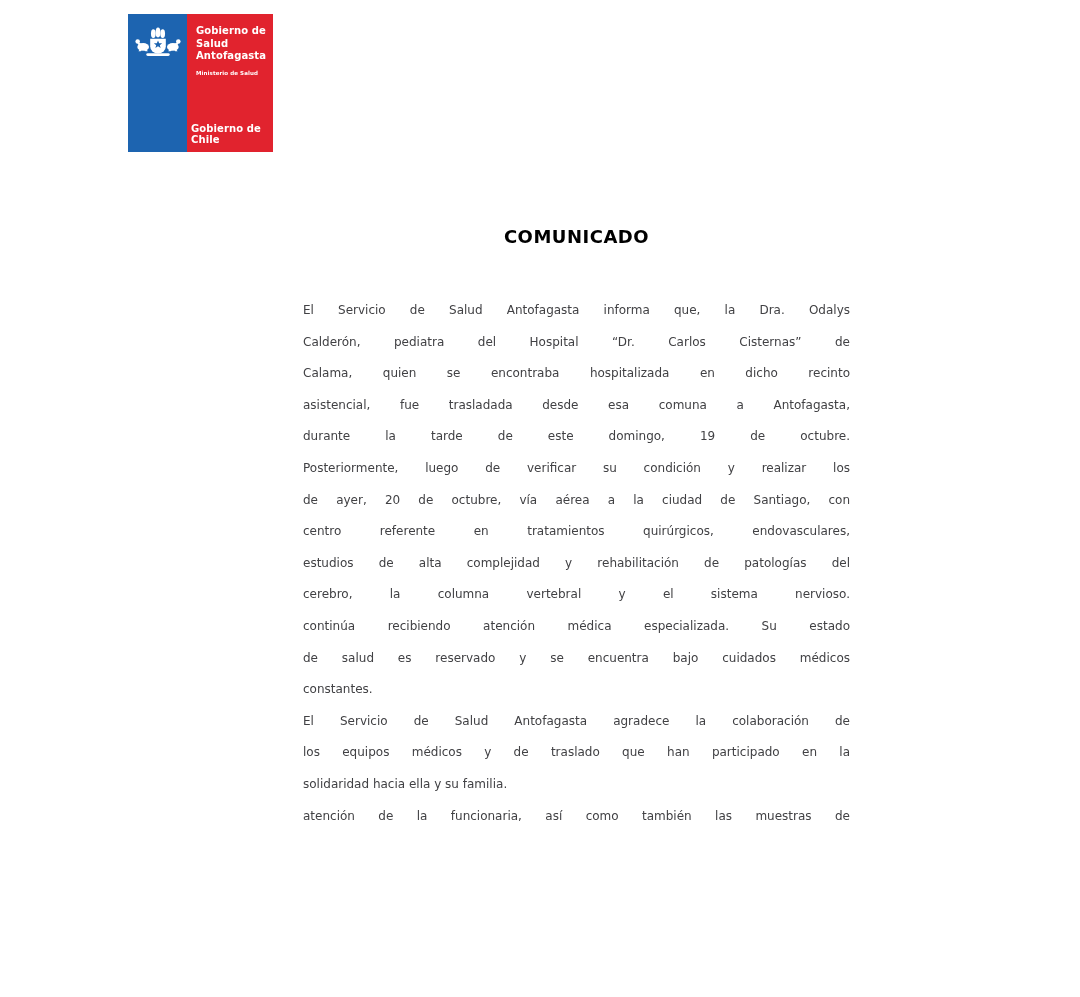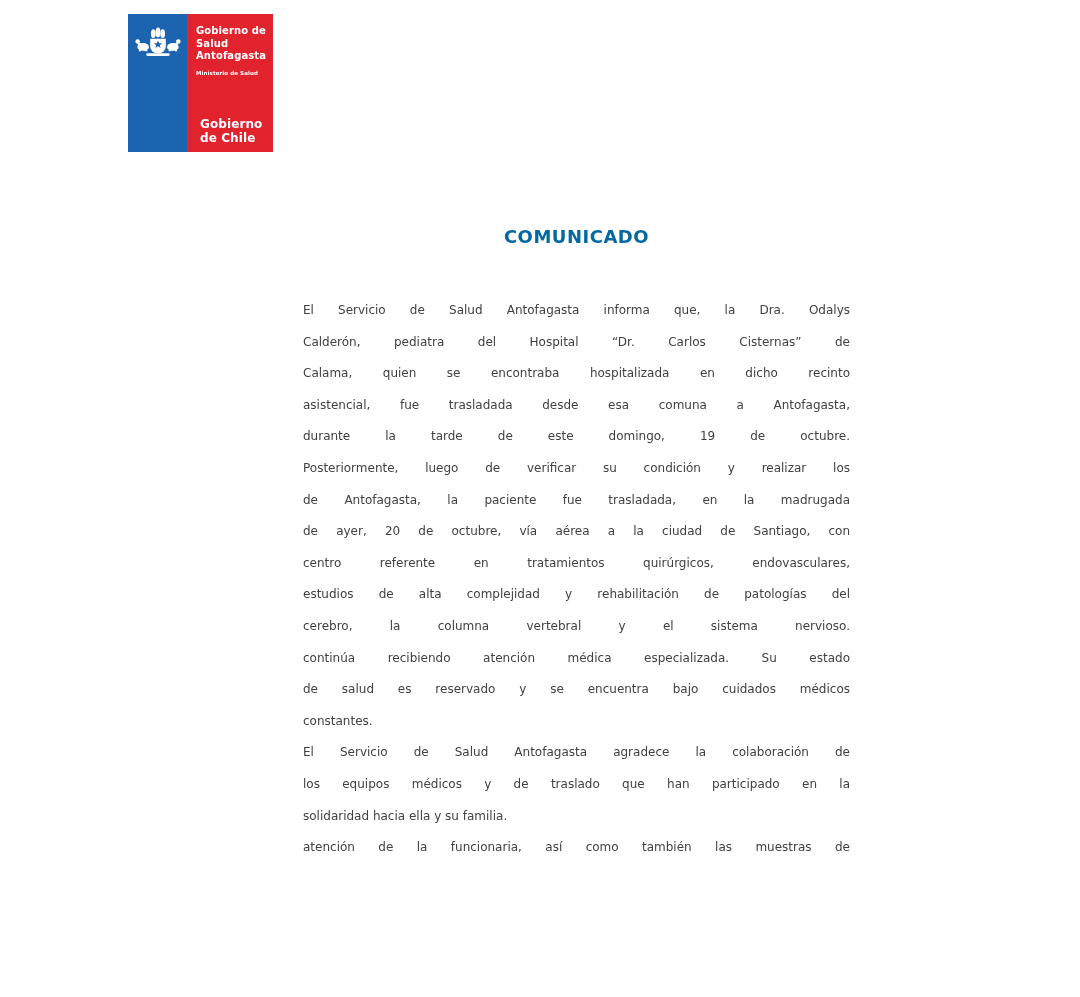--- a/index.html
+++ b/index.html
@@ -37,38 +37,38 @@
     letter-spacing:0.1px;
   }
   .ministry{
     margin-top:7px;
     font-weight:bold;
     font-size:5.5px;
     letter-spacing:0.1px;
   }
   .gov{
     position:absolute;
-    left:13px;bottom:7px;
+    left:4px;bottom:7px;
     font-weight:bold;
-    font-size:12px;
+    font-size:10px;
     letter-spacing:0.1px;
     margin-top:31px;
   }
   
   .content{
     position:absolute;
     left:303px;top:226px;
     width:547px;
   }
   .doc-title{
     text-align:center;
     font-weight:bold;
     font-size:18px;
     line-height:22px;
-    color:#0369a1;
+    color:#000000;
     letter-spacing:0.5px;
   }
   .doc-body{
     margin-top:47px;
     font-size:12px;
     color:#414144;
   }
   .line{
     line-height:31.6px;
     height:31.6px;
@@ -125,21 +125,20 @@
 <div class="content">
   <div class="doc-title">COMUNICADO</div>
   <div class="doc-body">
 
   <div class="line">El Servicio de Salud Antofagasta informa que, la Dra. Odalys</div>
       <div class="line">Calderón, pediatra del Hospital “Dr. Carlos Cisternas” de</div>
       <div class="line">Calama, quien se encontraba hospitalizada en dicho recinto</div>
       <div class="line">asistencial, fue trasladada desde esa comuna a Antofagasta,</div>
       <div class="line">durante la tarde de este domingo, 19 de octubre.</div>
       <div class="line">Posteriormente, luego de verificar su condición y realizar los</div>
-      <div class="line">de Antofagasta, la paciente fue trasladada, en la madrugada</div>
       <div class="line">de ayer, 20 de octubre, vía aérea a la ciudad de Santiago, con</div>
       <div class="line">centro referente en tratamientos quirúrgicos, endovasculares,</div>
       <div class="line">estudios de alta complejidad y rehabilitación de patologías del</div>
       <div class="line">cerebro, la columna vertebral y el sistema nervioso.</div>
       <div class="line">continúa recibiendo atención médica especializada. Su estado</div>
       <div class="line">de salud es reservado y se encuentra bajo cuidados médicos</div>
       <div class="line no-justify">constantes.</div>
       <div class="line">El Servicio de Salud Antofagasta agradece la colaboración de</div>
       <div class="line">los equipos médicos y de traslado que han participado en la</div>
       <div class="line no-justify">solidaridad hacia ella y su familia.</div>

